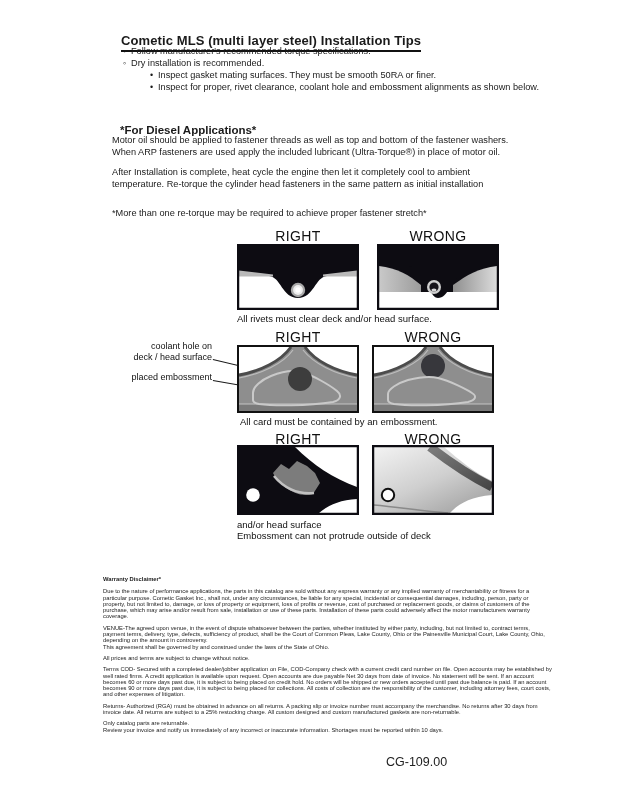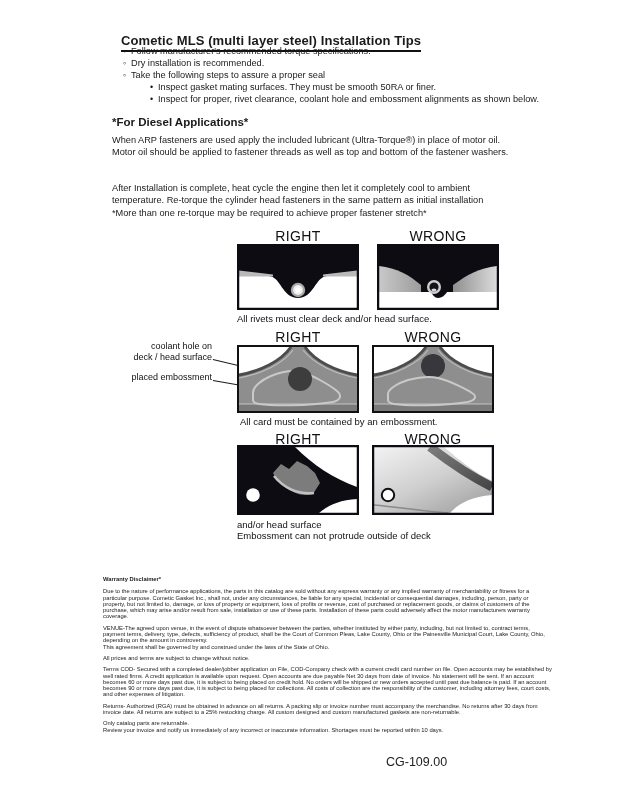--- a/index.html
+++ b/index.html
@@ -5,53 +5,52 @@
   html,body{margin:0;padding:0;background:#fff;}
   .page{position:relative;width:618px;height:800px;background:#ffffff;
         font-family:"Liberation Sans",sans-serif;color:#1a1a1a;overflow:hidden;}
   .abs{position:absolute;}
   .title{left:112px;top:24px;font-size:13px;font-weight:bold;
          border-bottom:2px solid #111;padding-bottom:2px;margin:9px;letter-spacing:.1px;}
   .bullets{left:89px;top:45px;font-size:9.2px;line-height:12px;margin-left:34px;}
   .b{white-space:nowrap;}
   .b .m{display:inline-block;width:8px;font-size:9px;}
   .b.sub{margin-left:27px;}
-  .diesel-h{left:112px;top:116px;font-size:11.5px;font-weight:bold;margin:0;}
+  .diesel-h{left:112px;top:116px;font-size:11.5px;font-weight:bold;margin:8px;}
   .para{left:112px;font-size:9.2px;line-height:12.3px;}
-  .p1{top:134px;} .p2{top:166px;margin-top:16px;} .p3{top:207px;}
+  .p1{top:134px;} .p2{top:166px;} .p3{top:207px;}
   .dlabel{font-size:14px;letter-spacing:.4px;color:#111;width:122px;text-align:center;}
   .caption{font-size:9.5px;line-height:11px;color:#111;}
   .diag{display:block;}
   .side-label{font-size:9px;line-height:11px;text-align:right;width:110px;color:#111;}
   .leader{height:1.3px;background:#1a1a1a;transform-origin:left top;}
   .legal{left:103px;top:576px;width:449px;font-size:5.8px;line-height:6.3px;color:#222;}
   .legal .lp{margin:0 0 5px 0;}
   .legal .lh{font-weight:bold;margin:0 0 6px 0;}
   .footer-code{left:386px;top:755px;font-size:12.5px;color:#222;}
 </style>
 </head>
 <body>
 
 <div class="page">
 
   <h1 class="abs title">Cometic MLS (multi layer steel) Installation Tips</h1>
 
   <div class="abs bullets">
     <div class="b"><span class="m">◦</span><span>Follow manufacturer's recommended torque specifications.</span></div>
     <div class="b"><span class="m">◦</span><span>Dry installation is recommended.</span></div>
-    <div class="b"><span class="m">◦</span><span>Take the following steps to assure a proper seal</span></div>
     <div class="b sub"><span class="m">•</span><span>Inspect gasket mating surfaces.  They must be smooth 50RA or finer.</span></div>
     <div class="b sub"><span class="m">•</span><span>Inspect for proper, rivet clearance, coolant hole and embossment alignments as shown below.</span></div>
   </div>
 
   <h2 class="abs diesel-h">*For Diesel Applications*</h2>
 
   <div class="abs para p1">
+    <div>Motor oil should be applied to fastener threads as well as top and bottom of the fastener washers.</div>
     <div>When ARP fasteners are used apply the included lubricant (Ultra-Torque®) in place of motor oil.</div>
-    <div>Motor oil should be applied to fastener threads as well as top and bottom of the fastener washers.</div>
   </div>
   <div class="abs para p2">
     <div>After Installation is complete, heat cycle the engine then let it completely cool to ambient</div>
     <div>temperature. Re-torque the cylinder head fasteners in the same pattern as initial installation</div>
   </div>
   <div class="abs para p3">*More than one re-torque may be required to achieve proper fastener stretch*</div>
 
   <div class="abs dlabel" style="left:237px;top:228px;">RIGHT</div>
   <div class="abs dlabel" style="left:377px;top:228px;">WRONG</div>
 

